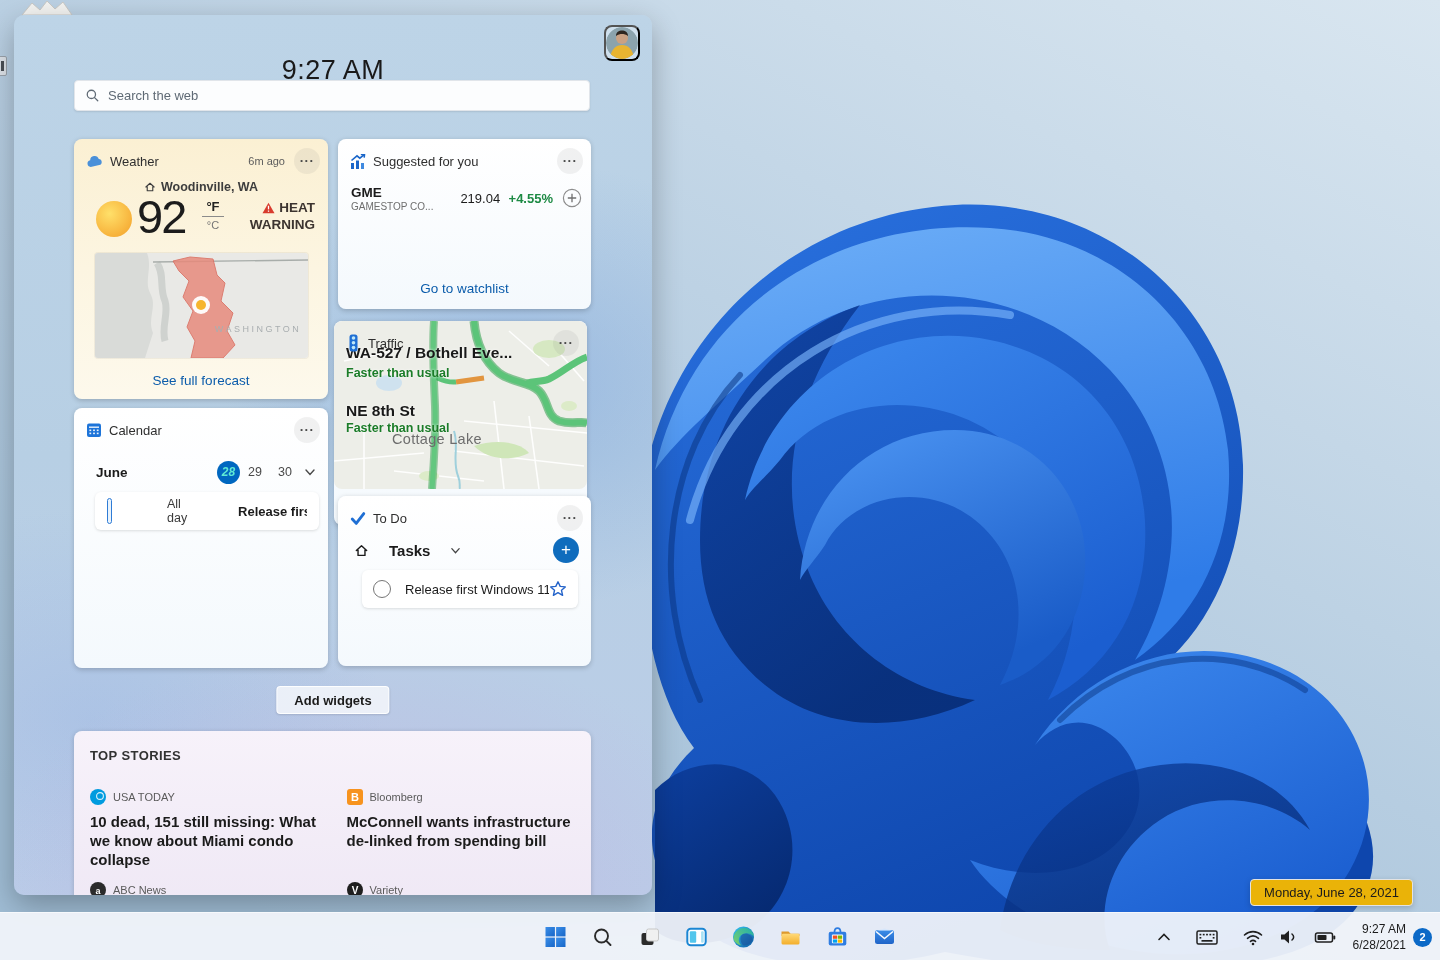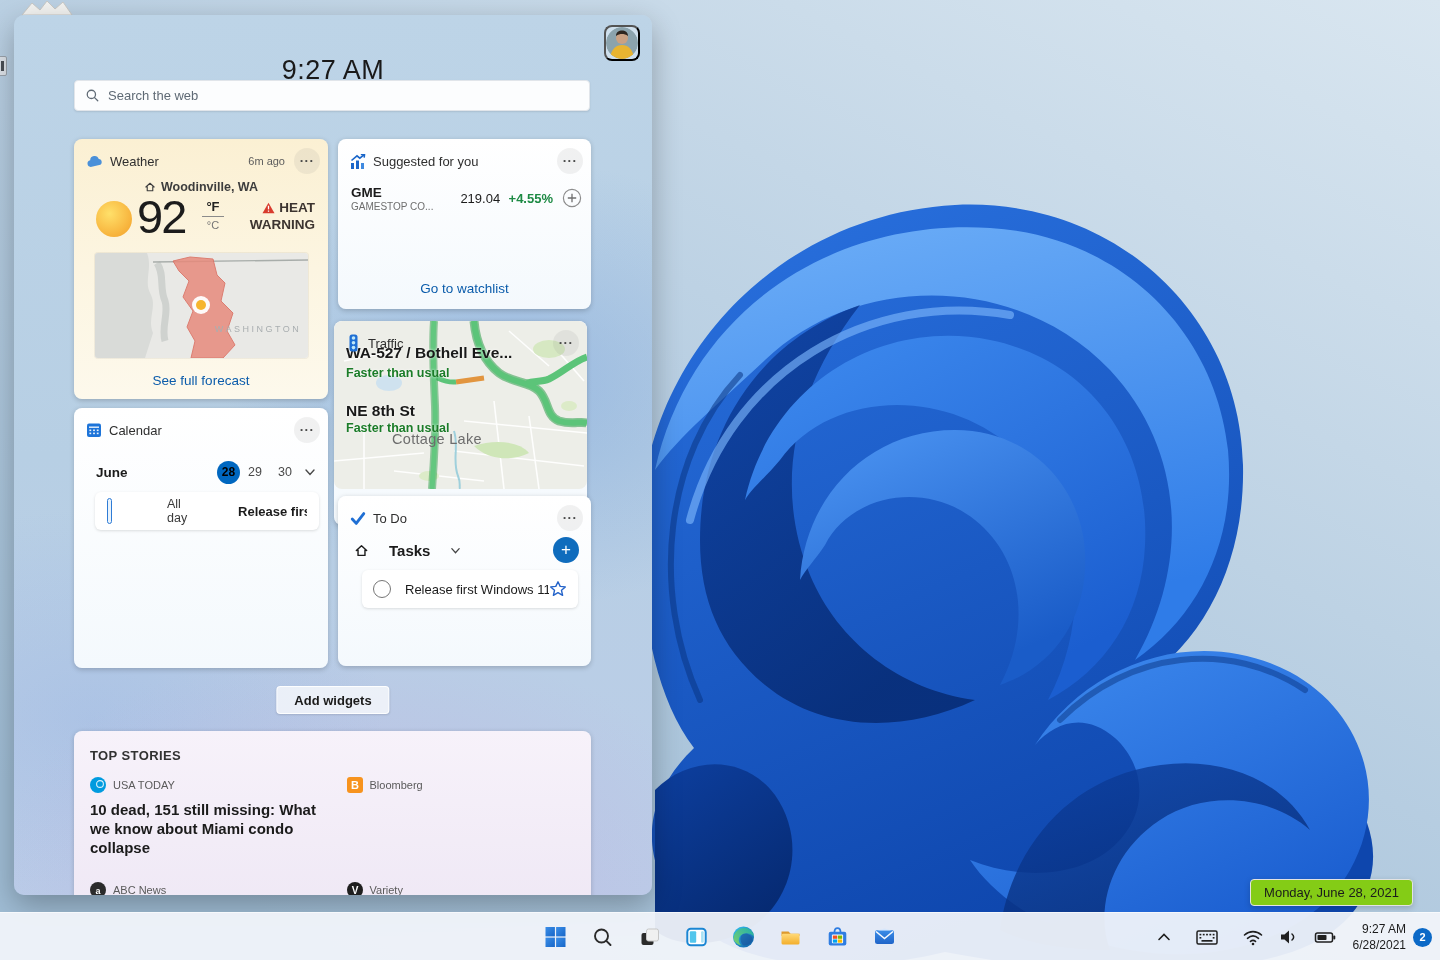--- a/index.html
+++ b/index.html
@@ -101,22 +101,22 @@
     letter-spacing:0.3px; }
   .t-attr { position:absolute; right:7px; bottom:3px; font-size:8.5px; color:#3f3f3f;
     text-shadow:0 0 2px #fff; }
 
   
   .calendar-card { left:60px; top:393px; width:254px; height:260px; }
   .month-row { position:absolute; top:52px; left:22px; right:12px; height:24px;
     display:flex; align-items:center; }
   .c-month { font-size:13.5px; font-weight:bold; color:#1b1b1b; }
   .c-day-sel { margin-left:auto; width:23px; height:23px; border-radius:50%; background:#0067c0;
-    color:#000000; font-size:12px; font-weight:bold; display:flex; align-items:center;
-    justify-content:center; cursor:pointer; }
+    color:#5eead4; font-size:12px; font-weight:bold; display:flex; align-items:center;
+    justify-content:center; cursor:pointer;font-style:italic; }
   .c-day { width:30px; text-align:center; font-size:12.5px; color:#4a4a4a; cursor:pointer; }
   .c-chevron { margin-left:4px; cursor:pointer; display:flex; }
   .event-row { position:absolute; left:21px; top:84px; right:9px; height:38px; background:#fff;
     border-radius:6px; box-shadow:0 1px 3px rgba(0,0,0,0.13); display:flex; align-items:center;
     padding:0 12px; cursor:pointer;gap:40px; }
   .e-bar { width:5px; height:26px; border:1.5px solid #2f7cd6; background:#e9f3fc;
     border-radius:3px; margin-right:15px; flex:none; }
   .e-time { font-size:12.5px; color:#3a3a3a; width:72px; }
   .e-title { font-size:13px; font-weight:bold; color:#1b1b1b; white-space:nowrap; overflow:hidden; }
 
@@ -143,21 +143,21 @@
     font-size:13px; font-weight:bold; color:#1b1b1b; cursor:pointer;
     font-family:"Liberation Sans", sans-serif; }
 
   
   .stories-card { left:60px; top:716px; width:517px; height:180px;
     background:linear-gradient(180deg,#f7f2fa 0%,#efe8f5 100%); }
   .st-header { position:absolute; top:17px; left:16px; font-size:13px; font-weight:bold;
     color:#323232; letter-spacing:0.4px; }
   .st-grid { position:absolute; top:46px; left:16px; right:16px; display:grid;
     grid-template-columns:1fr 1fr; column-gap:28px; }
-  .story { cursor:pointer; }
+  .story { cursor:pointer;margin-top:12px; }
   .src-row { display:flex; align-items:center; gap:7px; }
   .src-name { font-size:11px; color:#5a5a5a; }
   .headline { margin-top:7px; font-size:15px; font-weight:bold; color:#1b1b1b; line-height:1.27; }
   .st-partial { position:absolute; top:151px; left:16px; right:16px; display:grid;
     grid-template-columns:1fr 1fr; column-gap:28px; }
 
   
   .taskbar { position:absolute; left:0; bottom:0; width:1440px; height:48px;
     background:rgba(241,244,250,0.94); border-top:1px solid rgba(255,255,255,0.6); }
   .tb-center { position:absolute; left:50%; top:0; transform:translateX(-50%); height:48px;
@@ -169,21 +169,21 @@
     justify-content:center; cursor:pointer; padding:4px; border-radius:4px; }
   .tray-clock { text-align:right; font-size:12px; color:#1b1b1b; line-height:1.35;
     margin-left:10px; cursor:pointer; }
   .tray-badge { width:19px; height:19px; border-radius:50%; background:#0b69c7; color:#fff;
     font-size:11px; font-weight:bold; display:flex; align-items:center; justify-content:center;
     margin-left:7px; cursor:pointer; }
   .m-chev { margin-right:14px; } .m-kbd { margin-right:14px; } .m-wifi { margin-right:4px; }
   .m-vol { margin-right:6px; } .m-bat { margin-right:2px; }
 
   
-  .date-tooltip { position:absolute; right:27px; bottom:54px; background:#84cc16;
+  .date-tooltip { position:absolute; right:27px; bottom:54px; background:#eab308;
     border:1px solid #e3e3e3; border-radius:4px; padding:5px 13px; font-size:13px;
     color:#1b1b1b; box-shadow:0 2px 6px rgba(0,0,0,0.18); }
 </style>
 </head>
 <body>
 
 <div class="stage">
 
   <svg class="wallpaper" viewBox="0 0 1440 960" preserveAspectRatio="none">
     <defs>
@@ -464,20 +464,21 @@
           <div class="headline">10 dead, 151 still missing: What we know about Miami condo collapse</div>
         </div>
         <div class="story">
           <div class="src-row">
             <svg width="16" height="16" viewBox="0 0 16 16">
               <rect width="16" height="16" rx="3" fill="#f7931e"></rect>
               <text x="8" y="12" font-size="11" font-weight="bold" fill="#ffffff" text-anchor="middle" font-family="Liberation Sans, sans-serif">B</text>
             </svg>
             <span class="src-name">Bloomberg</span>
           </div>
+          <div class="headline">McConnell wants infrastructure de-linked from spending bill</div>
         </div>
       </div>
       <div class="st-partial">
         <div class="src-row">
           <svg width="16" height="16" viewBox="0 0 16 16">
             <circle cx="8" cy="8" r="8" fill="#2b2b2b"></circle>
             <text x="8" y="11.5" font-size="9" font-weight="bold" fill="#ffffff" text-anchor="middle" font-family="Liberation Sans, sans-serif">a</text>
           </svg>
           <span class="src-name">ABC News</span>
         </div>

